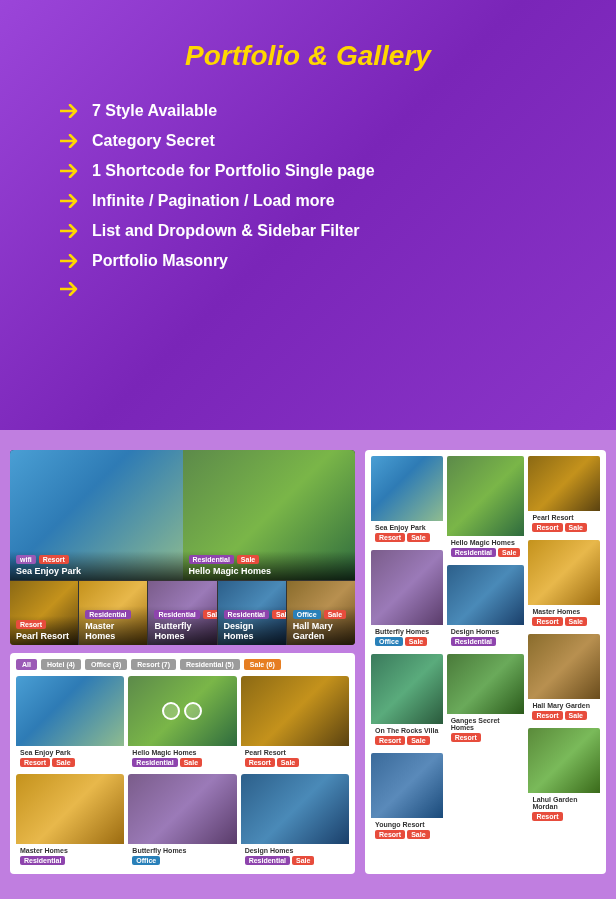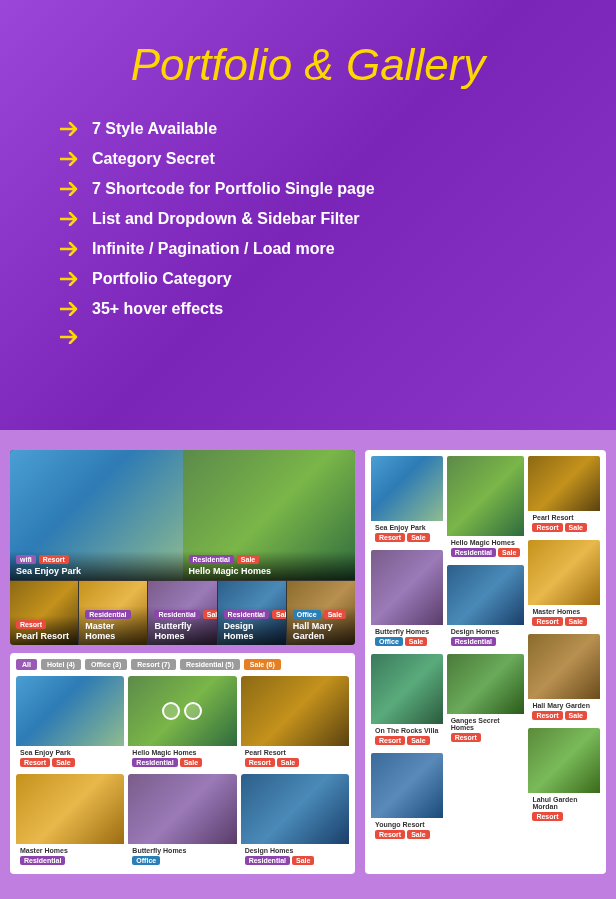--- a/index.html
+++ b/index.html
@@ -11,22 +11,22 @@
       overflow-x: hidden;
     }
 
     
     .hero-section {
       background: linear-gradient(135deg, #9b45d9 0%, #7a25b8 50%, #8b35c9 100%);
       padding: 40px 60px 50px 60px;
       min-height: 430px;
     }
     .hero-title {
-      font-size: 44px;
-      font-weight: 400;
+      font-size: 28px;
+      font-weight: 700;
       color: #FFD700;
       text-align: center;
       margin-bottom: 30px;
       font-style: italic;
     }
     .feature-list {
       list-style: none;
       padding: 0;
     }
     .feature-list li {
@@ -252,53 +252,45 @@
         </svg>
       </span>
       <span>Category Secret</span>
     </li>
       <li>
       <span class="arrow-icon">
         <svg viewBox="0 0 20 14" fill="none" xmlns="http://www.w3.org/2000/svg">
           <path d="M0 7H16M16 7L10 1M16 7L10 13" stroke="#FFD700" stroke-width="2.5" stroke-linecap="round" stroke-linejoin="round"></path>
         </svg>
       </span>
-      <span>7 Shortcode for Portfolio Single page</span>
+      <span>1 Shortcode for Portfolio Single page</span>
     </li>
       <li>
       <span class="arrow-icon">
         <svg viewBox="0 0 20 14" fill="none" xmlns="http://www.w3.org/2000/svg">
           <path d="M0 7H16M16 7L10 1M16 7L10 13" stroke="#FFD700" stroke-width="2.5" stroke-linecap="round" stroke-linejoin="round"></path>
         </svg>
       </span>
+      <span>Infinite / Pagination / Load more</span>
+    </li>
+      <li>
+      <span class="arrow-icon">
+        <svg viewBox="0 0 20 14" fill="none" xmlns="http://www.w3.org/2000/svg">
+          <path d="M0 7H16M16 7L10 1M16 7L10 13" stroke="#FFD700" stroke-width="2.5" stroke-linecap="round" stroke-linejoin="round"></path>
+        </svg>
+      </span>
       <span>List and Dropdown &amp; Sidebar Filter</span>
     </li>
       <li>
       <span class="arrow-icon">
         <svg viewBox="0 0 20 14" fill="none" xmlns="http://www.w3.org/2000/svg">
           <path d="M0 7H16M16 7L10 1M16 7L10 13" stroke="#FFD700" stroke-width="2.5" stroke-linecap="round" stroke-linejoin="round"></path>
         </svg>
       </span>
-      <span>Infinite / Pagination / Load more</span>
-    </li>
-      <li>
-      <span class="arrow-icon">
-        <svg viewBox="0 0 20 14" fill="none" xmlns="http://www.w3.org/2000/svg">
-          <path d="M0 7H16M16 7L10 1M16 7L10 13" stroke="#FFD700" stroke-width="2.5" stroke-linecap="round" stroke-linejoin="round"></path>
-        </svg>
-      </span>
-      <span>Portfolio Category</span>
-    </li>
-      <li>
-      <span class="arrow-icon">
-        <svg viewBox="0 0 20 14" fill="none" xmlns="http://www.w3.org/2000/svg">
-          <path d="M0 7H16M16 7L10 1M16 7L10 13" stroke="#FFD700" stroke-width="2.5" stroke-linecap="round" stroke-linejoin="round"></path>
-        </svg>
-      </span>
-      <span>35+ hover effects</span>
+      <span>Portfolio Masonry</span>
     </li>
       <li>
       <span class="arrow-icon">
         <svg viewBox="0 0 20 14" fill="none" xmlns="http://www.w3.org/2000/svg">
           <path d="M0 7H16M16 7L10 1M16 7L10 13" stroke="#FFD700" stroke-width="2.5" stroke-linecap="round" stroke-linejoin="round"></path>
         </svg>
       </span>
     </li>
     </ul>
 </div>

